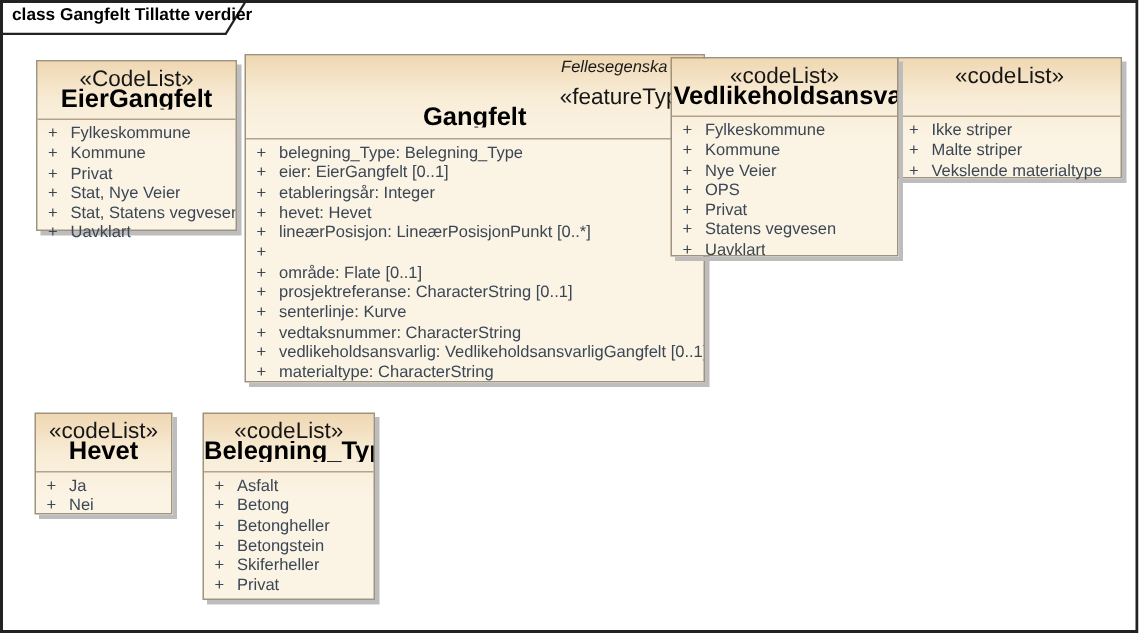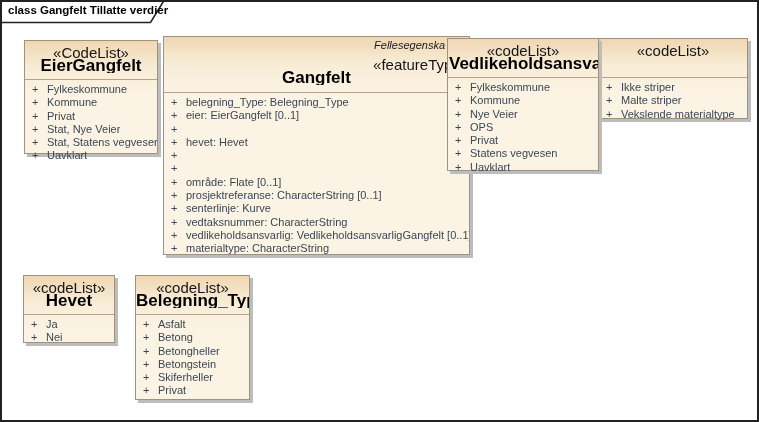--- a/index.html
+++ b/index.html
@@ -118,27 +118,29 @@
         <div class="row">
         <span class="plus">+</span>
         <span class="lbl">belegning_Type: Belegning_Type</span>
       </div>
         <div class="row">
         <span class="plus">+</span>
         <span class="lbl">eier: EierGangfelt [0..1]</span>
       </div>
         <div class="row">
         <span class="plus">+</span>
+        <span class="lbl">etableringsår: Integer</span>
       </div>
         <div class="row">
         <span class="plus">+</span>
         <span class="lbl">hevet: Hevet</span>
       </div>
         <div class="row">
         <span class="plus">+</span>
+        <span class="lbl">lineærPosisjon: LineærPosisjonPunkt [0..*]</span>
       </div>
         <div class="row">
         <span class="plus">+</span>
       </div>
         <div class="row">
         <span class="plus">+</span>
         <span class="lbl">område: Flate [0..1]</span>
       </div>
         <div class="row">
         <span class="plus">+</span>

